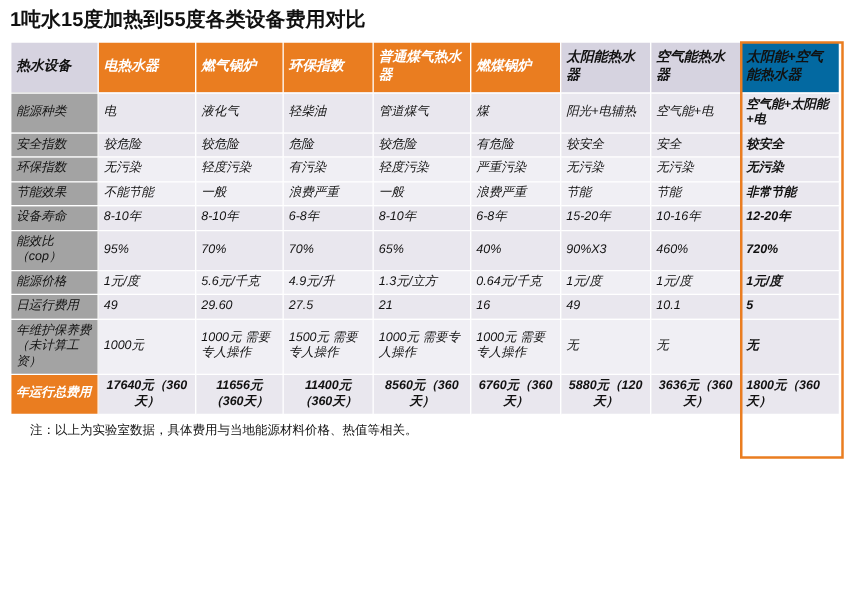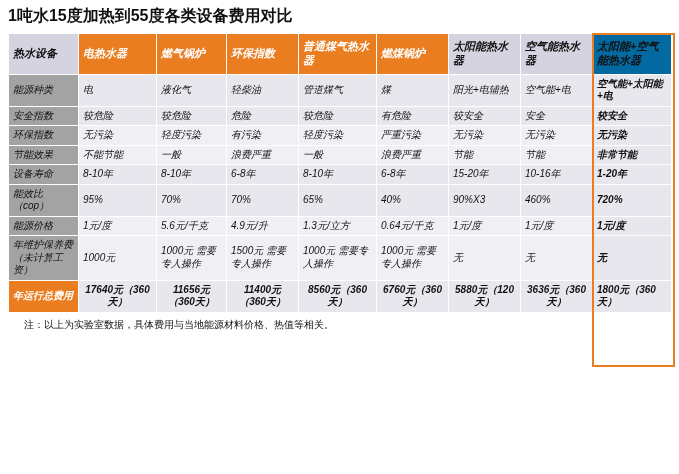--- a/index.html
+++ b/index.html
@@ -173,21 +173,21 @@
 
       <tr>
         <td class="lbl">设备寿命</td>
         <td class="nrm">8-10年</td>
         <td class="nrm">8-10年</td>
         <td class="nrm">6-8年</td>
         <td class="nrm">8-10年</td>
         <td class="nrm">6-8年</td>
         <td class="nrm">15-20年</td>
         <td class="nrm">10-16年</td>
-        <td class="hl">1-20年</td>
+        <td class="hl">12-20年</td>
       </tr>
 
 
       <tr>
         <td class="lbl">能效比（cop）</td>
         <td class="nrm">95%</td>
         <td class="nrm">70%</td>
         <td class="nrm">70%</td>
         <td class="nrm">65%</td>
         <td class="nrm">40%</td>
@@ -201,20 +201,31 @@
         <td class="nrm2">1元/度</td>
         <td class="nrm2">5.6元/千克</td>
         <td class="nrm2">4.9元/升</td>
         <td class="nrm2">1.3元/立方</td>
         <td class="nrm2">0.64元/千克</td>
         <td class="nrm2">1元/度</td>
         <td class="nrm2">1元/度</td>
         <td class="hl">1元/度</td>
       </tr>
 
+      <tr>
+        <td class="lbl">日运行费用</td>
+        <td class="nrm">49</td>
+        <td class="nrm">29.60</td>
+        <td class="nrm">27.5</td>
+        <td class="nrm">21</td>
+        <td class="nrm">16</td>
+        <td class="nrm">49</td>
+        <td class="nrm">10.1</td>
+        <td class="hl">5</td>
+      </tr>
 
       <tr>
         <td class="lbl">年维护保养费（未计算工资）</td>
         <td class="nrm2">1000元</td>
         <td class="nrm2">1000元 需要专人操作</td>
         <td class="nrm2">1500元 需要专人操作</td>
         <td class="nrm2">1000元 需要专人操作</td>
         <td class="nrm2">1000元 需要专人操作</td>
         <td class="nrm2">无</td>
         <td class="nrm2">无</td>

